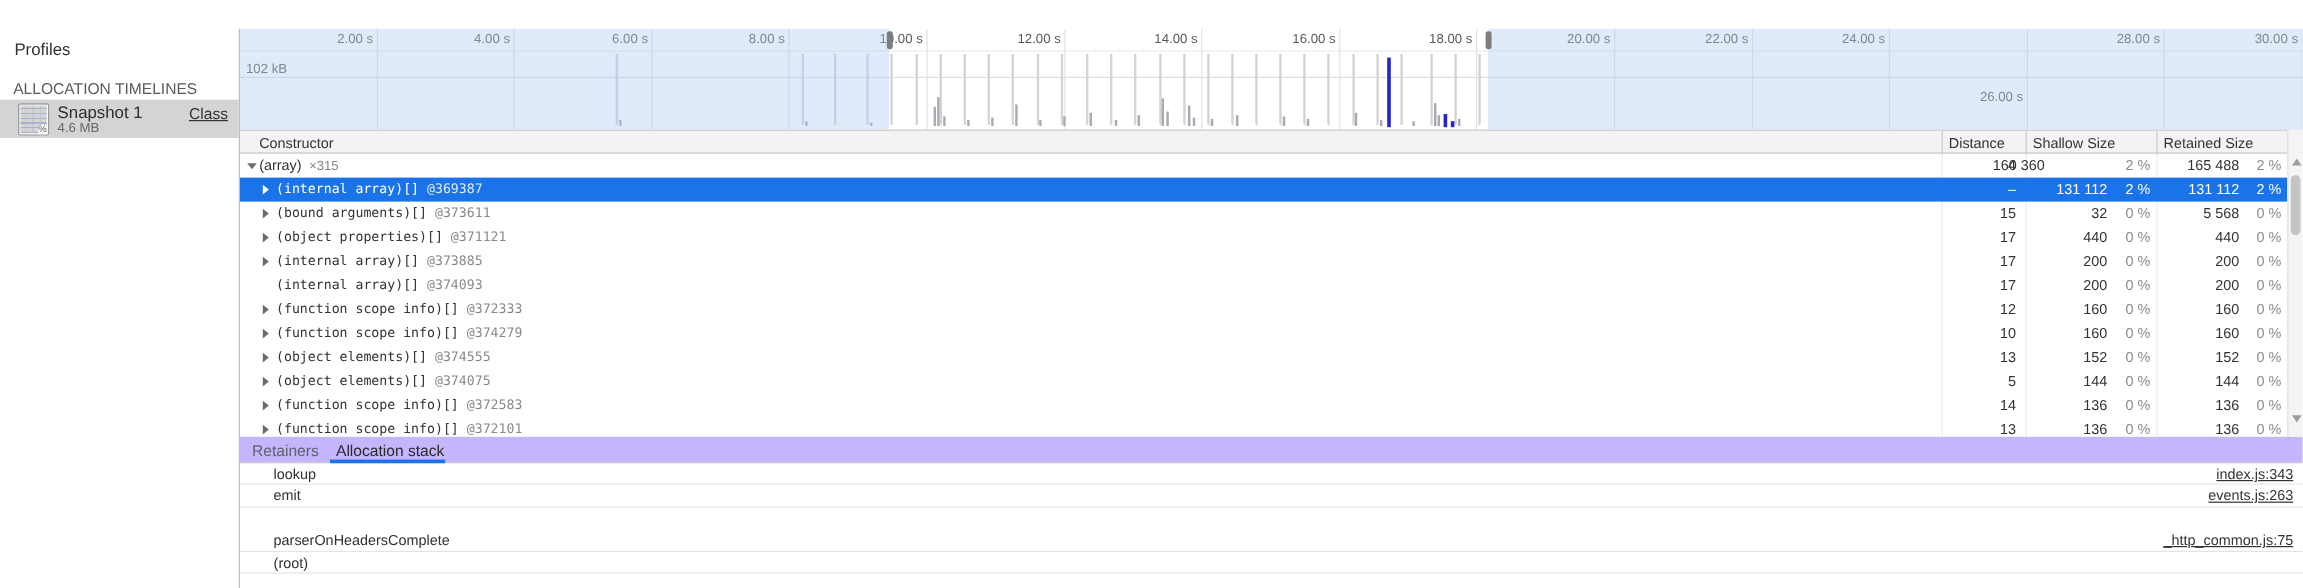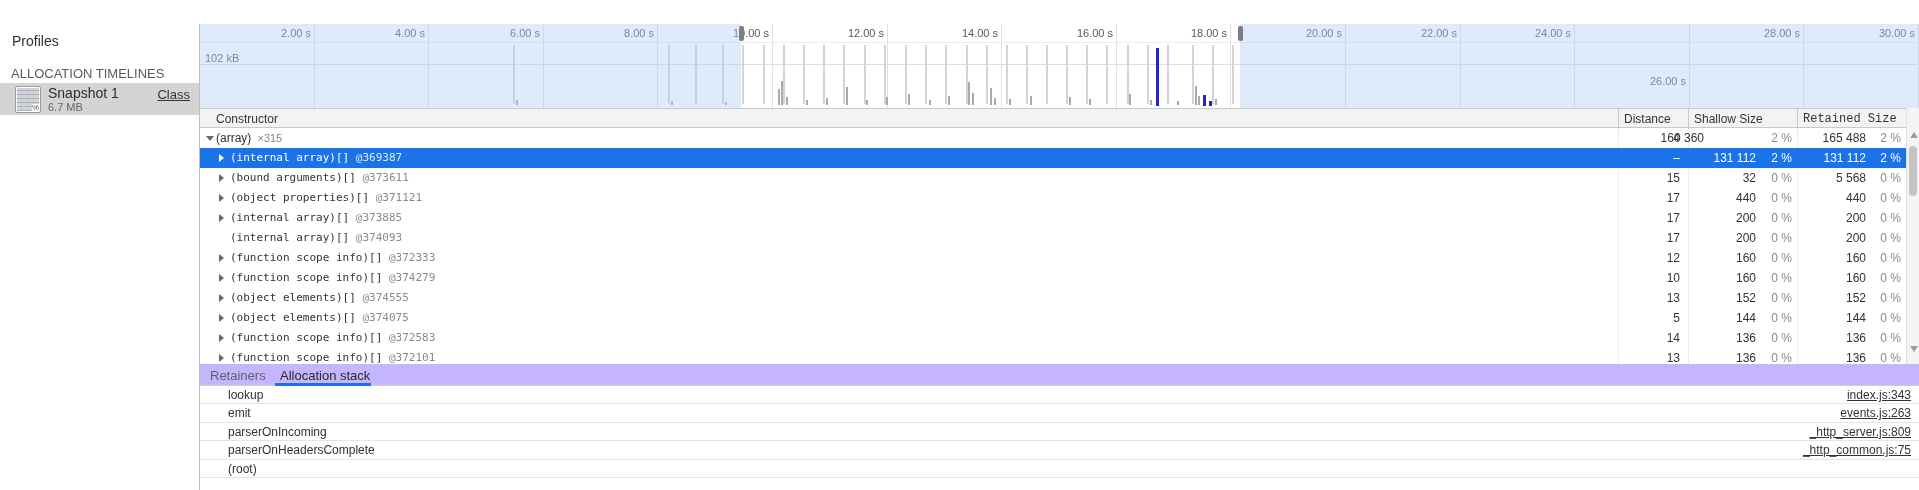--- a/index.html
+++ b/index.html
@@ -81,21 +81,21 @@
 
 
   <div id="sidebar" class="abs">
     <div id="profiles-title">Profiles</div>
     <div id="alloc-header">ALLOCATION TIMELINES</div>
     <div id="snapshot-item">
       <div id="snapshot-icon">
           <span id="snapshot-pct">%</span>
         </div>
       <div id="snapshot-name">Snapshot 1</div>
-      <div id="snapshot-size">6.7 MB</div>
+      <div id="snapshot-size">4.6 MB</div>
       <div id="snapshot-save">Class</div>
     </div>
   </div>
 
   <div id="overview" class="abs">
     <div id="ruler-sep"></div>
     <div id="kb-gridline"></div>
     <div id="kb-label">102 kB</div>
   <div class="grid-v" style="left: 114px;"></div>
       <div class="ruler-label" style="left: 45px;">2.00 s</div>
@@ -193,21 +193,21 @@
       <div class="handle" style="left: 1038px;"></div>
     </div>
 
   <div id="grid-header" class="abs">
     <div class="hdr-label" style="left:16px;">Constructor</div>
     <div class="hdr-sep" style="left:1418px;"></div>
     <div class="hdr-label" style="left:1424px;">Distance</div>
     <div class="hdr-sep" style="left:1488px;"></div>
     <div class="hdr-label" style="left:1494px;">Shallow Size</div>
     <div class="hdr-sep" style="left:1597px;"></div>
-    <div class="hdr-label" style="left:1603px;font-family:Liberation Mono, monospace;">Retained Size</div>
+    <div class="hdr-label" style="left:1603px;">Retained Size</div>
   </div>
 
   <div id="grid-body" class="abs">
     <div class="col-sep" style="left:1418px;"></div>
     <div class="col-sep" style="left:1488px;"></div>
     <div class="col-sep" style="left:1597px;"></div>
   <div class="grid-row" style="top: 0px;">
         <div class="exp open" style="left: 6px;"></div>
         <div class="row-name parent" style="left: 16px;">(array)<span class="row-count">  ×315</span></div>
         <div class="num" style="left: 1388px; width: 92px;">4</div>
@@ -330,24 +330,20 @@
 
   <div id="stack-panel" class="abs">
       <div class="stack-row" style="top: 0px;">
         <div class="stack-name">lookup</div>
         <div class="stack-link">index.js:343</div>
       </div>
       <div class="stack-row" style="top: 18.4px;">
         <div class="stack-name">emit</div>
         <div class="stack-link">events.js:263</div>
       </div>
-      <div class="stack-row" style="top: 36.8px;">
-        <div class="stack-name">parserOnIncoming</div>
-        <div class="stack-link">_http_server.js:809</div>
-      </div>
       <div class="stack-row" style="top: 55.2px;">
         <div class="stack-name">parserOnHeadersComplete</div>
         <div class="stack-link">_http_common.js:75</div>
       </div>
       <div class="stack-row" style="top: 73.6px;">
         <div class="stack-name">(root)</div>
       </div>
     </div>
 
 </div>

